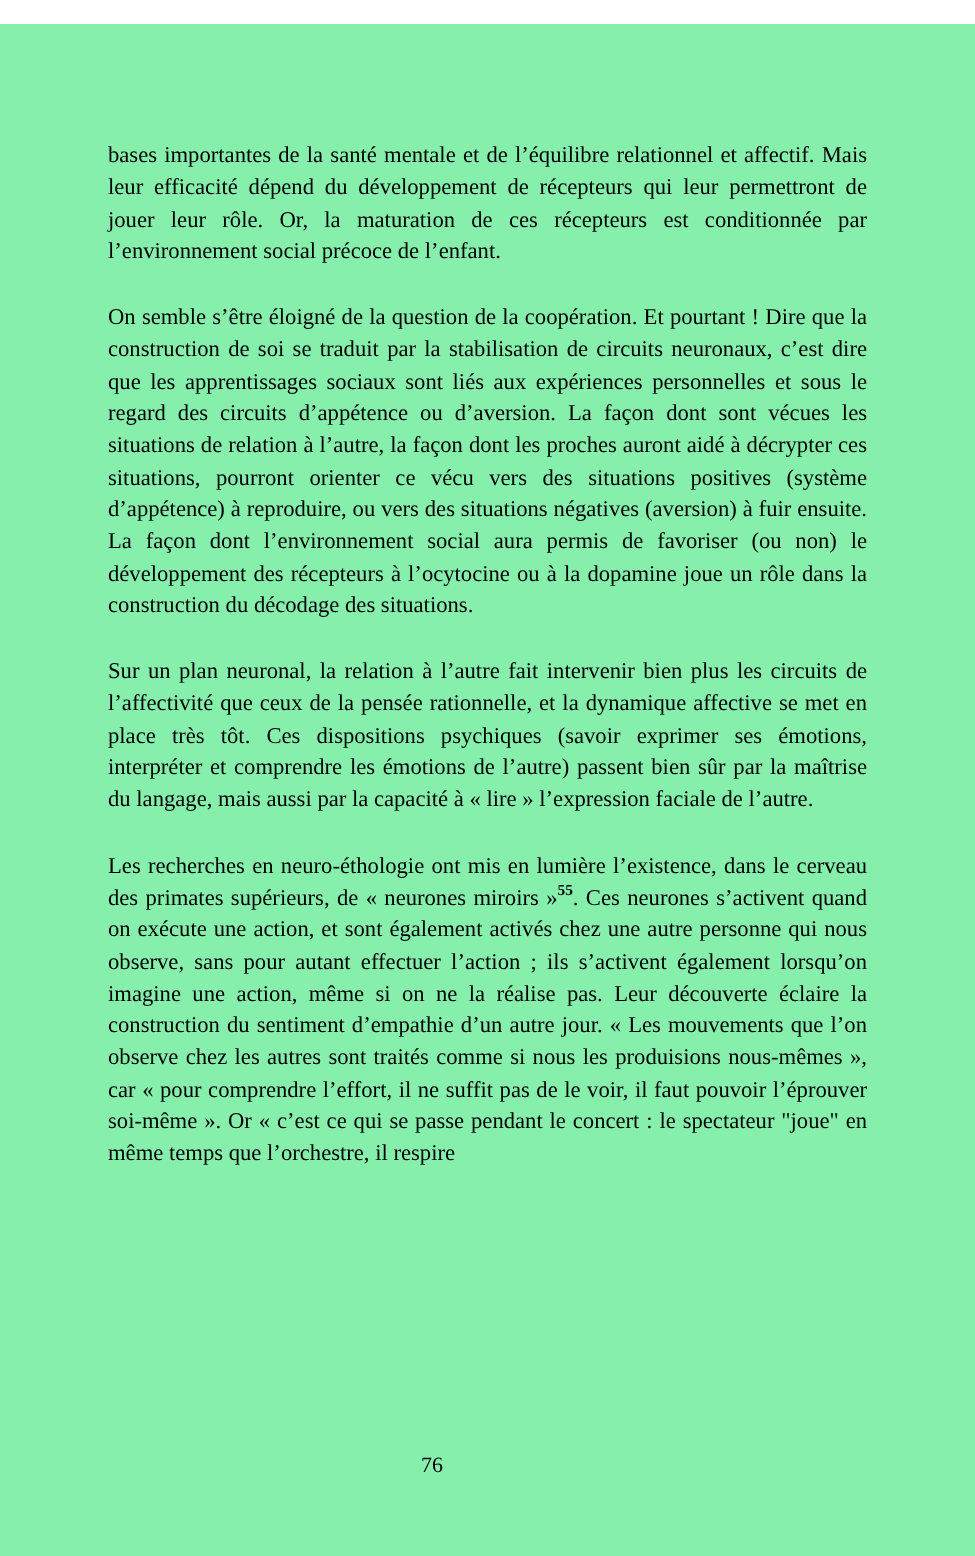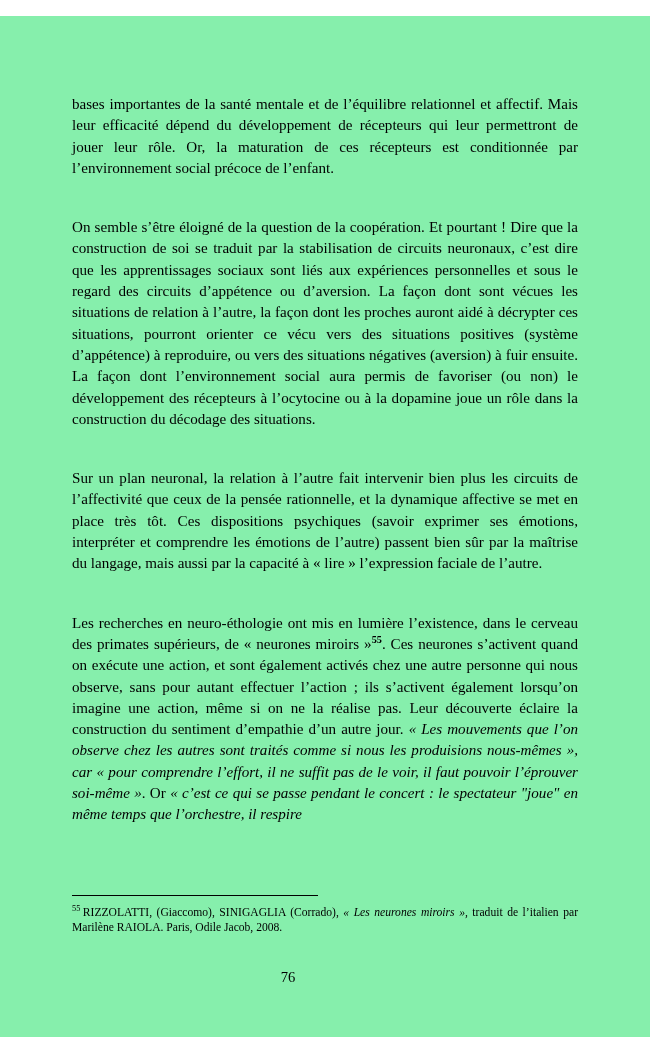--- a/index.html
+++ b/index.html
@@ -36,29 +36,29 @@
     margin: 0 0 0 0;
     text-align: justify;
     text-justify: inter-word;
     font-size: 15.1px;
     line-height: 21.3px;
     hyphens: none;
     word-spacing: 0px;
   }
 
   p.para + p.para {
-    margin-top: 38px;
+    margin-top: 23px;
   }
 
   p.para.tight + p.para.tight {
     margin-top: 0;
   }
 
   .bold { font-weight: normal; }
-  .ital { font-style: italic; }
+  .ital { }
   .roman { font-style: normal; }
 
   sup.fnref {
     font-size: 0.68em;
     vertical-align: super;
     line-height: 0;
     font-weight: bold;
   }
 
   
@@ -119,20 +119,16 @@
     <p class="para">
       <span>Sur un plan neuronal, la relation à l’autre fait intervenir bien plus les circuits de l’affectivité que ceux de la pensée rationnelle, et la dynamique affective se met en place très tôt. Ces dispositions psychiques (savoir exprimer ses émotions, interpréter et comprendre les émotions de l’autre) passent bien sûr par la maîtrise du langage, mais aussi par la capacité à « lire » l’expression faciale de l’autre.</span>
     </p>
 
     <p class="para">
       <span>Les recherches en neuro-éthologie ont mis en lumière l’existence, dans le cerveau des primates supérieurs, de </span><span class="bold">« neurones miroirs »</span><sup class="fnref">55</sup><span>. Ces neurones s’activent quand on exécute une action, et sont également activés chez une autre personne qui nous observe, sans pour autant effectuer l’action ; ils s’activent également lorsqu’on imagine une action, même si on ne la réalise pas. Leur découverte éclaire la construction du sentiment d’empathie d’un autre jour. </span><span class="ital">« Les mouvements que l’on observe chez les autres sont traités comme si nous les produisions nous-mêmes », car « pour comprendre l’effort, il ne suffit pas de le voir, il faut pouvoir l’éprouver soi-même »</span><span class="roman">. Or </span><span class="ital">« c’est ce qui se passe pendant le concert : le spectateur "joue" en même temps que l’orchestre, il respire</span>
     </p>
 
   </div>
 
-  <div id="footnote-area">
-    <div id="footnote-rule"></div>
-    <p class="footnote"><sup class="fnnum">55</sup><span>RIZZOLATTI, (Giaccomo), SINIGAGLIA (Corrado), </span><span class="ital">« Les neurones miroirs »,</span><span> traduit de l’italien par Marilène RAIOLA. Paris, Odile Jacob, 2008.</span></p>
-  </div>
 
   <div id="page-number">76</div>
 
 </div>
 
 </body></html>

